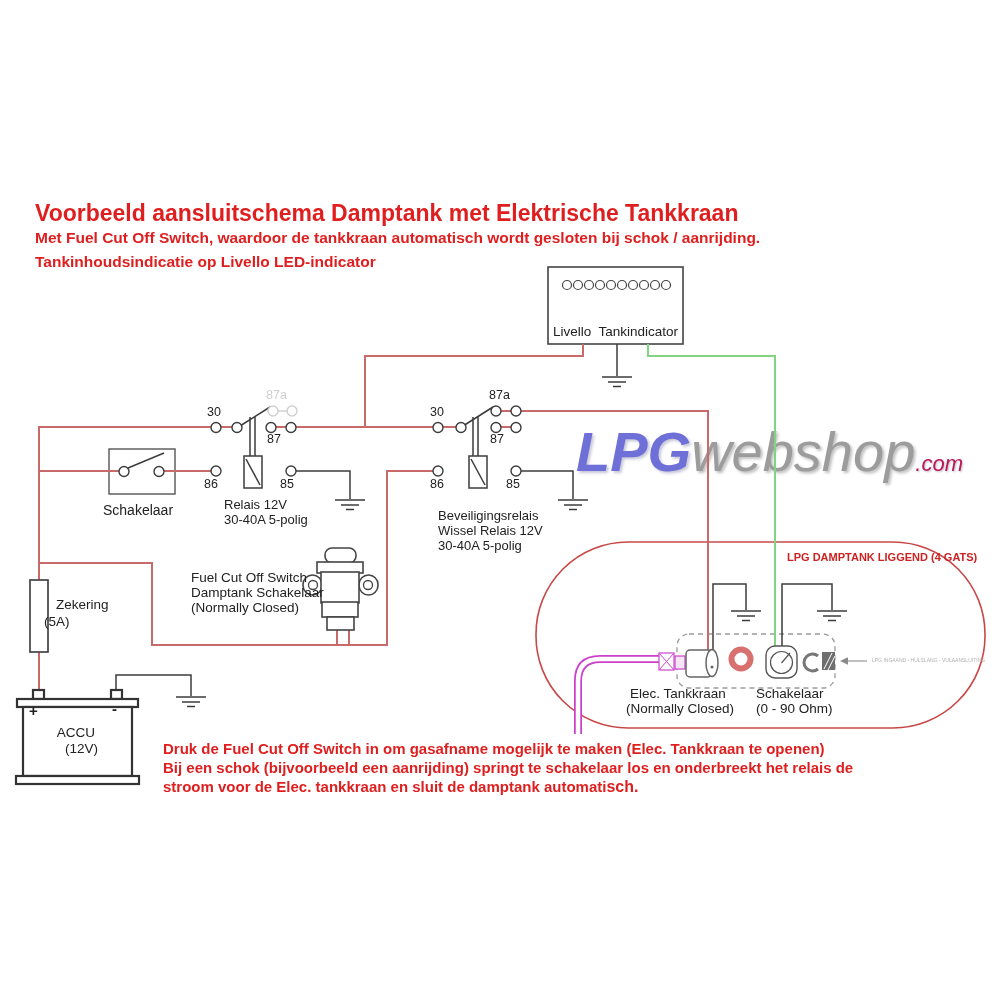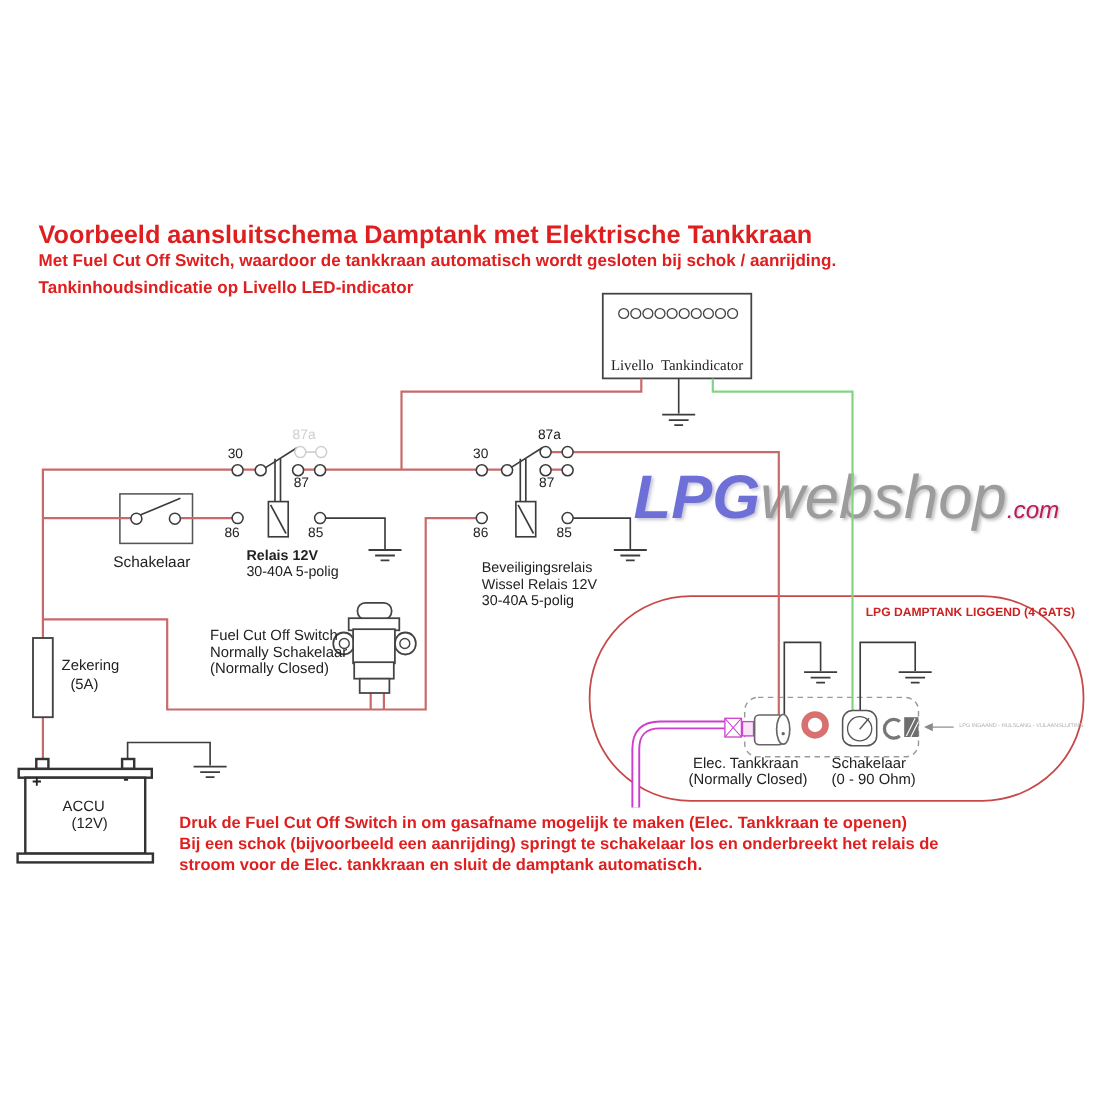--- a/index.html
+++ b/index.html
@@ -10,21 +10,21 @@
   .t-title{font-size:23px;letter-spacing:0;}
   .t-sub{font-size:15.5px;}
   .dia{color:#222;font-size:13.5px;}
   .pin{color:#222;font-size:12.5px;}
   .pin-ghost{color:#cfcfcf;font-size:12.5px;}
   .small-note{color:#b0b0b0;font-size:5px;letter-spacing:0;}
   .tank-title{color:#cc2222;font-weight:bold;font-size:11px;}
   .footer-line{font-size:15px;}
   .heavy{font-weight:900;font-size:16px;}
   .center{text-align:center;}
-  .pre{white-space:pre;font-family:Liberation Serif, serif;}
+  .pre{white-space:pre;}
   #watermark{position:absolute;left:576px;top:419px;font-style:italic;z-index:1;}
   .wm-lpg{font-size:56px;font-weight:bold;color:#6f6fd8;text-shadow:2px 2px 3px rgba(90,90,140,.35);}
   .wm-web{font-size:56px;color:#9c9c9c;text-shadow:2px 2px 3px rgba(0,0,0,.25);}
   .wm-com{font-size:22px;color:#be185d;text-shadow:1px 1px 2px rgba(0,0,0,.25);}
   svg#schematic{position:absolute;left:0;top:0;z-index:2;}
   .txt{z-index:3;}
 </style>
 </head>
 <body>
 
@@ -187,39 +187,39 @@
   <div class="abs txt red t-sub" style="left:35px;top:253px;">Tankinhoudsindicatie op Livello LED-indicator</div>
   <div class="abs txt red t-sub" style="left:35px;top:229px;">Met Fuel Cut Off Switch, waardoor de tankkraan automatisch wordt gesloten bij schok / aanrijding.</div>
 
   <div class="abs txt dia center pre" style="left:548px;top:324px;width:135px;">Livello  Tankindicator</div>
 
   <div class="abs txt pin" style="left:207px;top:405px;">30</div>
   <div class="abs txt pin-ghost" style="left:266px;top:388px;">87a</div>
   <div class="abs txt pin" style="left:267px;top:432px;">87</div>
   <div class="abs txt pin" style="left:204px;top:477px;">86</div>
   <div class="abs txt pin" style="left:280px;top:477px;">85</div>
-  <div class="abs txt dia" style="left:224px;top:497px;font-size:13px;font-weight:bold;">Relais 12V</div>
+  <div class="abs txt dia" style="left:224px;top:497px;font-size:13px;">Relais 12V</div>
   <div class="abs txt dia" style="left:224px;top:512px;font-size:13px;">30-40A 5-polig</div>
 
   <div class="abs txt pin" style="left:430px;top:405px;">30</div>
   <div class="abs txt pin" style="left:489px;top:388px;">87a</div>
   <div class="abs txt pin" style="left:490px;top:432px;">87</div>
   <div class="abs txt pin" style="left:430px;top:477px;">86</div>
   <div class="abs txt pin" style="left:506px;top:477px;">85</div>
   <div class="abs txt dia" style="left:438px;top:508px;font-size:13px;">Beveiligingsrelais</div>
   <div class="abs txt dia" style="left:438px;top:523px;font-size:13px;">Wissel Relais 12V</div>
   <div class="abs txt dia" style="left:438px;top:538px;font-size:13px;">30-40A 5-polig</div>
 
   <div class="abs txt dia" style="left:103px;top:502px;font-size:14px;">Schakelaar</div>
 
   <div class="abs txt dia" style="left:56px;top:597px;">Zekering</div>
-  <div class="abs txt dia" style="left:64px;top:614px;text-align:right;">(5A)</div>
+  <div class="abs txt dia" style="left:44px;top:614px;text-align:right;">(5A)</div>
 
   <div class="abs txt dia" style="left:191px;top:570px;">Fuel Cut Off Switch</div>
-  <div class="abs txt dia" style="left:191px;top:585px;">Normally Schakelaar</div>
+  <div class="abs txt dia" style="left:191px;top:585px;">Damptank Schakelaar</div>
   <div class="abs txt dia" style="left:191px;top:600px;">(Normally Closed)</div>
 
   <div class="abs txt dia" style="left:29px;top:702px;font-size:15px;font-weight:bold;">+</div>
   <div class="abs txt dia" style="left:112px;top:700px;font-size:15px;font-weight:bold;">-</div>
   <div class="abs txt dia center" style="left:23px;top:725px;width:106px;">ACCU</div>
   <div class="abs txt dia center" style="left:23px;top:741px;width:117px;">(12V)</div>
 
   <div class="abs txt tank-title" style="left:787px;top:551px;">LPG DAMPTANK LIGGEND (4 GATS)</div>
   <div class="abs txt dia" style="left:630px;top:686px;">Elec. Tankkraan</div>
   <div class="abs txt dia" style="left:626px;top:701px;">(Normally Closed)</div>

